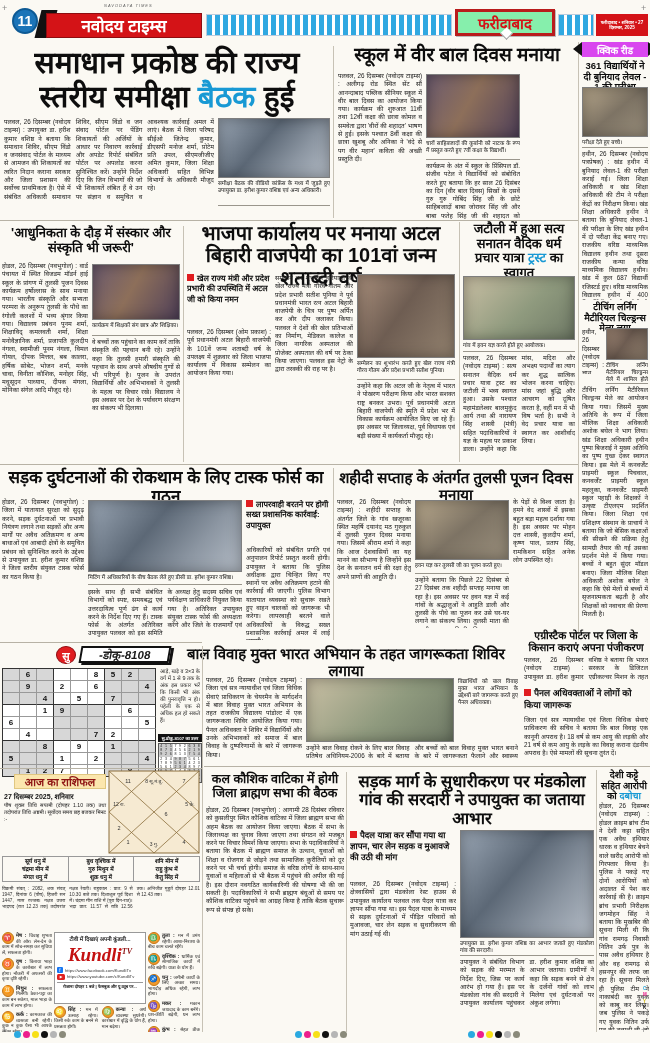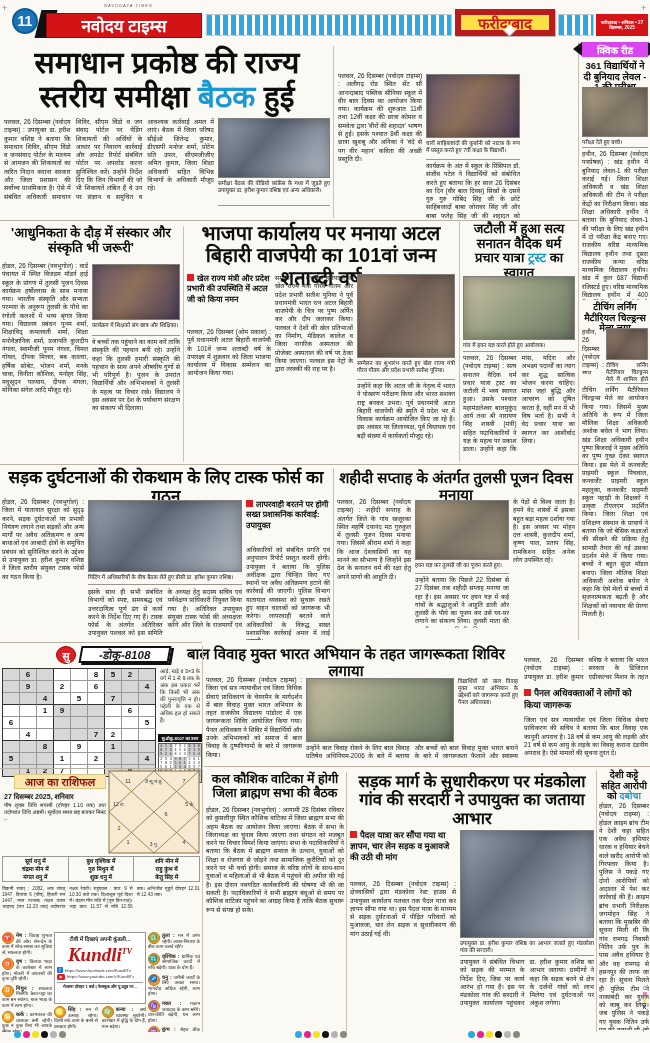--- a/index.html
+++ b/index.html
@@ -23,21 +23,21 @@
   .vrule{width:1px;background:#c7c2b5;}
   .hrule{height:1px;background:#b7b2a5;}
   .crop{color:#8a8a8a;font-size:9px;line-height:1;}
   
   .page-circle{width:26px;height:26px;border-radius:50%;background:#1b74b8;color:#fff;font-weight:bold;
                font-size:14px;display:flex;align-items:center;justify-content:center;border:2px solid #0e5a94;}
   .mast-black{background:#111;transform:skewX(-14deg);}
   .mast-box{background:#d41317;color:#fff;font-weight:bold;font-size:17px;display:flex;align-items:center;
             justify-content:center;border:1px solid #8e0d10;}
   .stripes{background:repeating-linear-gradient(90deg,#2fa8e1 0 5px,#ffffff 5px 8px);border:1px solid #bcd;}
-  .city-badge{background:#fde047;border:6px solid #b91c1c;box-shadow:1px 1px 0 #bbb;color:#d41317;font-weight:bold;
+  .city-badge{background:#86efac;border:3px solid #b91c1c;box-shadow:1px 1px 0 #bbb;color:#d41317;font-weight:bold;
               font-size:15px;display:flex;align-items:center;justify-content:center;}
   .city-badge::after{content:"";position:absolute;left:44px;bottom:-5px;width:8px;height:8px;background:#fff;
               border-right:1px solid #9a9a9a;border-bottom:1px solid #9a9a9a;transform:rotate(45deg);}
   .date-box{background:#d41317;color:#fff;font-weight:bold;font-size:4.6px;display:flex;align-items:center;
             justify-content:center;text-align:center;line-height:1.1;padding:0 2px;}
   .mast-small{font-size:4px;font-style:italic;color:#666;letter-spacing:1px;}
   
   .qr-banner{background:#d946ef;color:#fff;font-weight:bold;font-size:10px;display:flex;align-items:center;
              justify-content:center;}
   .qr-banner::before{content:"";position:absolute;left:-9px;top:0;border-top:7.5px solid transparent;
@@ -104,20 +104,21 @@
   <div class="abs date-box" style="left:596px;top:14px;width:52px;height:22px;">फरीदाबाद • शनिवार • 27 दिसम्बर, 2025</div>
 
   <div class="abs hl" style="left:2px;top:46px;width:330px;font-size:30px;">
     <span>समाधान प्रकोष्ठ की राज्य स्तरीय समीक्षा </span><span class="mark">बैठक</span><span> हुई</span>
   </div>
   <div class="abs body-txt cols-3" style="left:4px;top:118px;width:210px;height:88px;">पलवल, 26 दिसम्बर (नवोदय टाइम्स) : उपायुक्त डा. हरीश कुमार वशिष्ठ ने बताया कि समाधान शिविर, सीएम विंडो व जनसंवाद पोर्टल के माध्यम से आमजन की शिकायतों का त्वरित निदान कराना सरकार और जिला प्रशासन की सर्वोच्च प्राथमिकता है। ऐसे में संबंधित अधिकारी समाधान शिविर, सीएम विंडो व जन संवाद पोर्टल पर पेंडिंग शिकायतों की अर्जियों के आधार पर निवारण कार्रवाई और अपडेट रिपोर्ट संबंधित पोर्टल पर अपलोड करना सुनिश्चित करें। उन्होंने निर्देश दिए कि जिन विभागों की जो भी शिकायतें लंबित हैं वे उन पर संज्ञान व समुचित व आवश्यक कार्रवाई अमल में लाएं। बैठक में जिला परिषद सीईओ जितेन्द्र कुमार, डीएसपी मनोज शर्मा, प्रोटेम प्रति उपल, सीएमजीजीए अमित कुमार, जिला शिक्षा अधिकारी सहित विभिन्न विभागों के अधिकारी मौजूद रहे।</div>
   <div class="abs photo ph-meeting" style="left:218px;top:118px;width:112px;height:60px;"></div>
   <div class="abs caption" style="left:218px;top:180px;width:112px;height:26px;">समीक्षा बैठक की वीडियो कांफ्रेंस के मध्य में जुड़ते हुए उपायुक्त डा. हरीश कुमार वशिष्ठ एवं अन्य अधिकारी।</div>
   <div class="abs vrule" style="left:333px;top:46px;height:172px;"></div>
 
+  <div class="abs hl" style="left:338px;top:44px;width:238px;font-size:19px;">स्कूल में वीर बाल दिवस मनाया</div>
   <div class="abs body-txt" style="left:338px;top:72px;width:84px;height:148px;">पलवल, 26 दिसम्बर (नवोदय टाइम्स) : अलीगढ़ रोड स्थित सेंट सौं आनन्दाबाद पब्लिक सीनियर स्कूल में वीर बाल दिवस का आयोजन किया गया। कार्यक्रम की शुरुआत 11वीं तथा 12वीं कक्षा की छात्रा कोमल व समवेता द्वारा 'वीरों की शहादत' भाषण से हुई। इसके पश्चात 8वीं कक्षा की छात्रा खुशबू और अनिका ने 'वंदे से पग वीर महान' कविता की अच्छी प्रस्तुति दी।</div>
   <div class="abs photo ph-stage" style="left:426px;top:74px;width:94px;height:64px;"></div>
   <div class="abs caption" style="left:426px;top:140px;width:94px;height:20px;">चारों साहिबजादों की कुर्बानी को नाटक के रूप में प्रस्तुत करते हुए 7वीं कक्षा के विद्यार्थी।</div>
   <div class="abs body-txt" style="left:426px;top:162px;width:94px;height:58px;">कार्यक्रम के अंत में स्कूल के प्रिंसिपल डॉ. संजीव पटेल ने विद्यार्थियों को संबोधित करते हुए बताया कि हर साल 26 दिसंबर का दिन (वीर बाल दिवस) सिखों के दसवें गुरु गुरु गोबिंद सिंह जी के छोटे साहिबजादों बाबा जोरावर सिंह जी और बाबा फतेह सिंह जी की शहादत को समर्पित है।</div>
   <div class="abs vrule" style="left:578px;top:42px;height:598px;"></div>
 
   <div class="abs qr-banner" style="left:582px;top:42px;width:66px;height:15px;">क्विक रीड</div>
   <div class="abs hl" style="left:582px;top:61px;width:66px;font-size:9.5px;">361 विद्यार्थियों ने दी बुनियाद लेवल - 1 की परीक्षा</div>
   <div class="abs photo ph-class" style="left:582px;top:87px;width:66px;height:50px;"></div>
   <div class="abs caption" style="left:582px;top:139px;width:66px;height:9px;">परीक्षा देते हुए बच्चे।</div>
@@ -340,20 +341,21 @@
       <div class="ans-cell shaded">5</div>
       <div class="ans-cell shaded">8</div>
       <div class="ans-cell">6</div>
       <div class="ans-cell">2</div>
       <div class="ans-cell">9</div>
       <div class="ans-cell shaded">1</div>
       <div class="ans-cell shaded">4</div>
       <div class="ans-cell shaded">7</div>
     </div>
 
+  <div class="abs hl" style="left:524px;top:630px;width:124px;font-size:10.5px;">एग्रीस्टैक पोर्टल पर जिला के किसान कराएं अपना पंजीकरण</div>
   <div class="abs body-txt cols-2" style="left:524px;top:656px;width:124px;height:28px;">पलवल, 26 दिसम्बर (नवोदय टाइम्स) : उपायुक्त डा. हरीश कुमार वशिष्ठ ने बताया कि भारत सरकार के डिजिटल एग्रीकल्चर मिशन के तहत एग्री स्टैक ऑफ इंडिया को राज्यों के सहयोग से विकसित किया जा रहा है। यह पूरी तरह ओपन सोर्स, इंटर ऑपरेबल और ओपन एपीआई आधारित है, जिसमें कृषि डेटा में सुरक्षा, उपयोगिता और सहमति-आधारित डेटा ढांचा शामिल है।</div>
 
   <div class="abs hl" style="left:176px;top:646px;width:340px;font-size:15px;">बाल विवाह मुक्त भारत अभियान के तहत जागरूकता शिविर लगाया</div>
   <div class="abs body-txt" style="left:206px;top:676px;width:96px;height:88px;">पलवल, 26 दिसम्बर (नवोदय टाइम्स) : जिला एवं सत्र न्यायाधीश एवं जिला विधिक सेवाएं प्राधिकरण के चेयरमैन के मार्गदर्शन में बाल विवाह मुक्त भारत अभियान के तहत राजकीय विद्यालय पांडोल्ट में एक जागरूकता शिविर आयोजित किया गया। पैनल अधिवक्ता ने शिविर में विद्यार्थियों और उनके अभिभावकों को समाज में बाल विवाह के दुष्परिणामों के बारे में जागरूक किया।</div>
   <div class="abs photo ph-out" style="left:306px;top:678px;width:148px;height:64px;"></div>
   <div class="abs caption" style="left:458px;top:678px;width:60px;height:64px;border-bottom:none;">विद्यार्थियों को बाल विवाह मुक्त भारत अभियान के उद्देश्यों बारे जागरूक करते हुए पैनल अधिवक्ता।</div>
   <div class="abs body-txt cols-2" style="left:306px;top:744px;width:212px;height:20px;">उन्होंने बाल विवाह रोकने के लिए बाल विवाह प्रतिषेध अधिनियम-2006 के बारे में बताया और बच्चों को बाल विवाह मुक्त भारत बनाने के बारे में जागरूकता फैलाने और स्वास्थ्य सेवाएं, पंजीकरण, समाज में जागरूकता पहुंचाना आदि के बारे में जागरूक किया गया।</div>
   <div class="abs bullet-head" style="left:524px;top:688px;width:124px;height:24px;font-size:9px;">
     <span class="redsq"></span><span>पैनल अधिवक्ताओं ने लोगों को किया जागरूक</span>
   </div>

